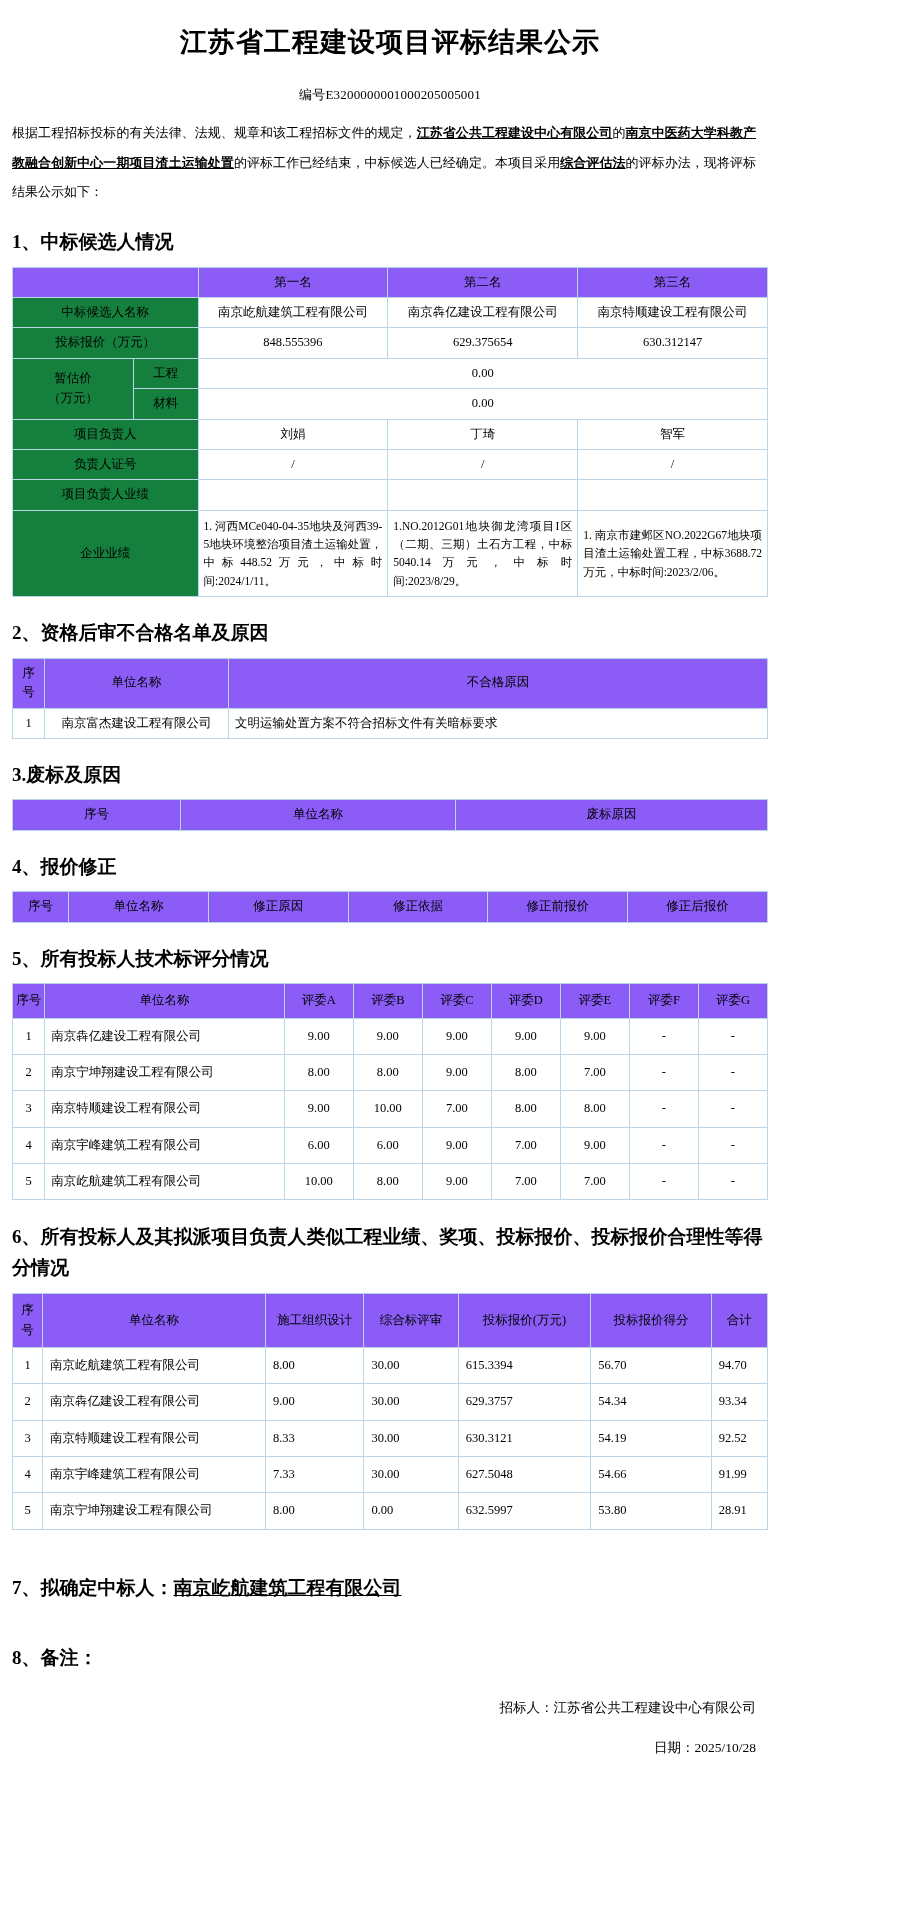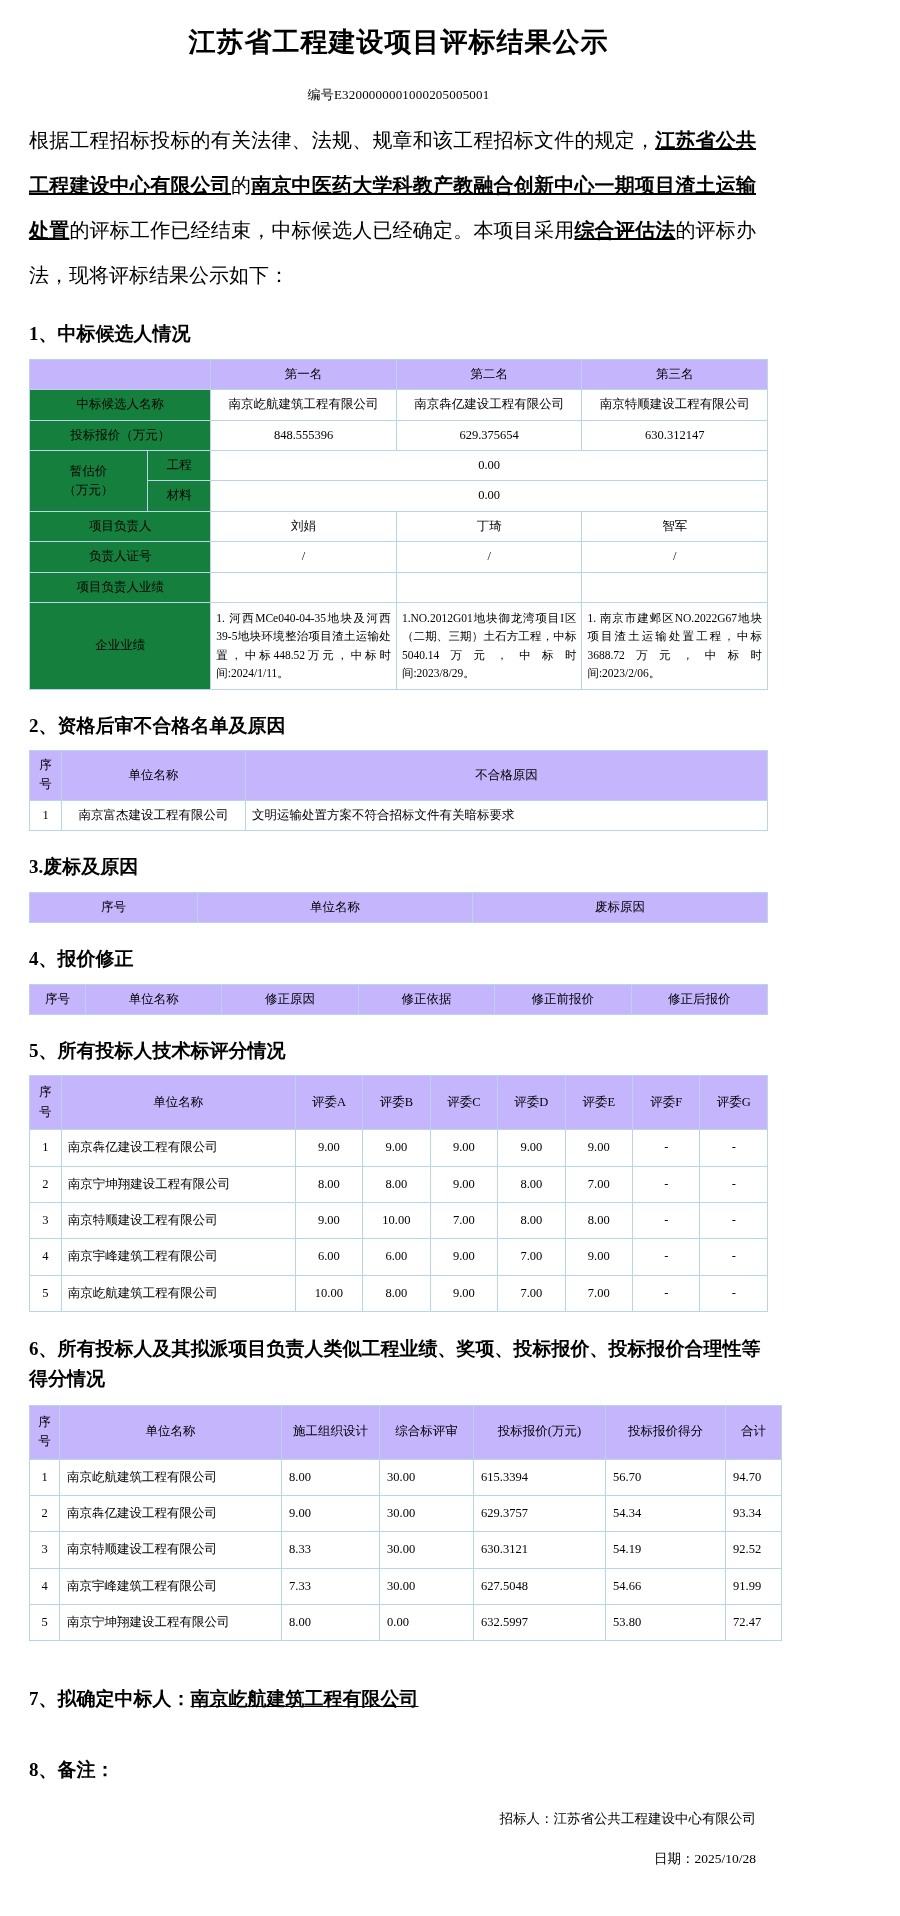--- a/index.html
+++ b/index.html
@@ -10,41 +10,41 @@
   body {
     width: 900px;
     min-height: 1916px;
     font-family: "Liberation Serif", "DejaVu Serif", serif;
     color: #000000;
     -webkit-font-smoothing: antialiased;
   }
   .page {
     width: 780px;
     box-sizing: border-box;
-    padding: 0 12px 14px 29px;
+    padding: 0 12px 14px 12px;
     position: relative;
   }
 
   
   .doc-title {
     text-align: center;
     font-size: 27px;
     font-weight: bold;
     letter-spacing: 1px;
     margin: 24px 0 0 0;
     line-height: 1.35;
   }
   .doc-code {
     text-align: center;
     font-size: 13px;
     margin: 26px 0 0 0;
     letter-spacing: 0.2px;
   }
   .intro {
-    font-size: 20px;
+    font-size: 13px;
     line-height: 2.25;
     margin: 14px 12px 0 0;
     text-align: justify;
     text-justify: inter-ideograph;
   }
   .u-bold {
     font-weight: bold;
     text-decoration: underline;
   }
   .u-plain { text-decoration: underline; }
@@ -71,21 +71,21 @@
   table.t1 { font-size: 12.5px; }
   th, td {
     border: 1px solid #b9d6e8;
     padding: 5px 4px;
     vertical-align: middle;
     text-align: center;
     line-height: 1.55;
     word-break: break-word;
   }
   th {
-    background: #c4b5fd;
+    background: #8b5cf6;
     font-weight: normal;
   }
   td.lbl {
     background: #e2f0f8;
   }
   td.left { text-align: left; padding-left: 6px; }
   tbody tr td { background: #ffffff; }
   tbody tr td.lbl { background: #15803d; }
 
   .tbl-wrap { margin: 0 0 4px 0; }
@@ -460,21 +460,21 @@
         <td class="vl">54.66</td>
         <td class="vl">91.99</td>
       </tr>
       <tr>
         <td>5</td>
         <td class="vl">南京宁坤翔建设工程有限公司</td>
         <td class="vl">8.00</td>
         <td class="vl">0.00</td>
         <td class="vl">632.5997</td>
         <td class="vl">53.80</td>
-        <td class="vl">72.47</td>
+        <td class="vl">28.91</td>
       </tr>
     </tbody>
   </table>
   </div>
 
   <div class="spacer-md"></div>
 
   <h2 class="sec"><span>7、拟确定中标人：</span><span class="name-u">南京屹航建筑工程有限公司</span></h2>
 
   <div class="spacer-sm"></div>

